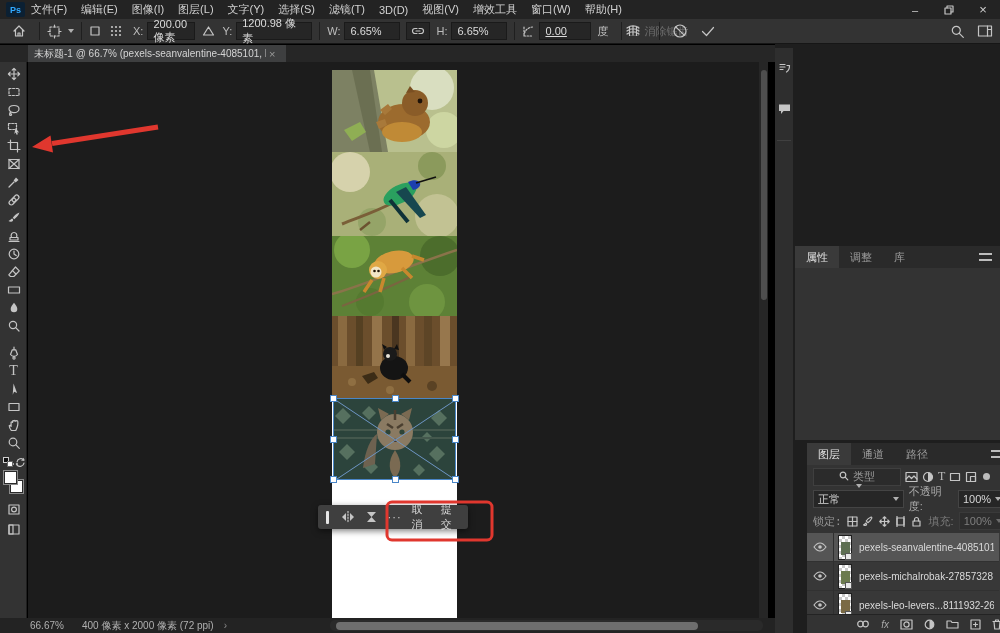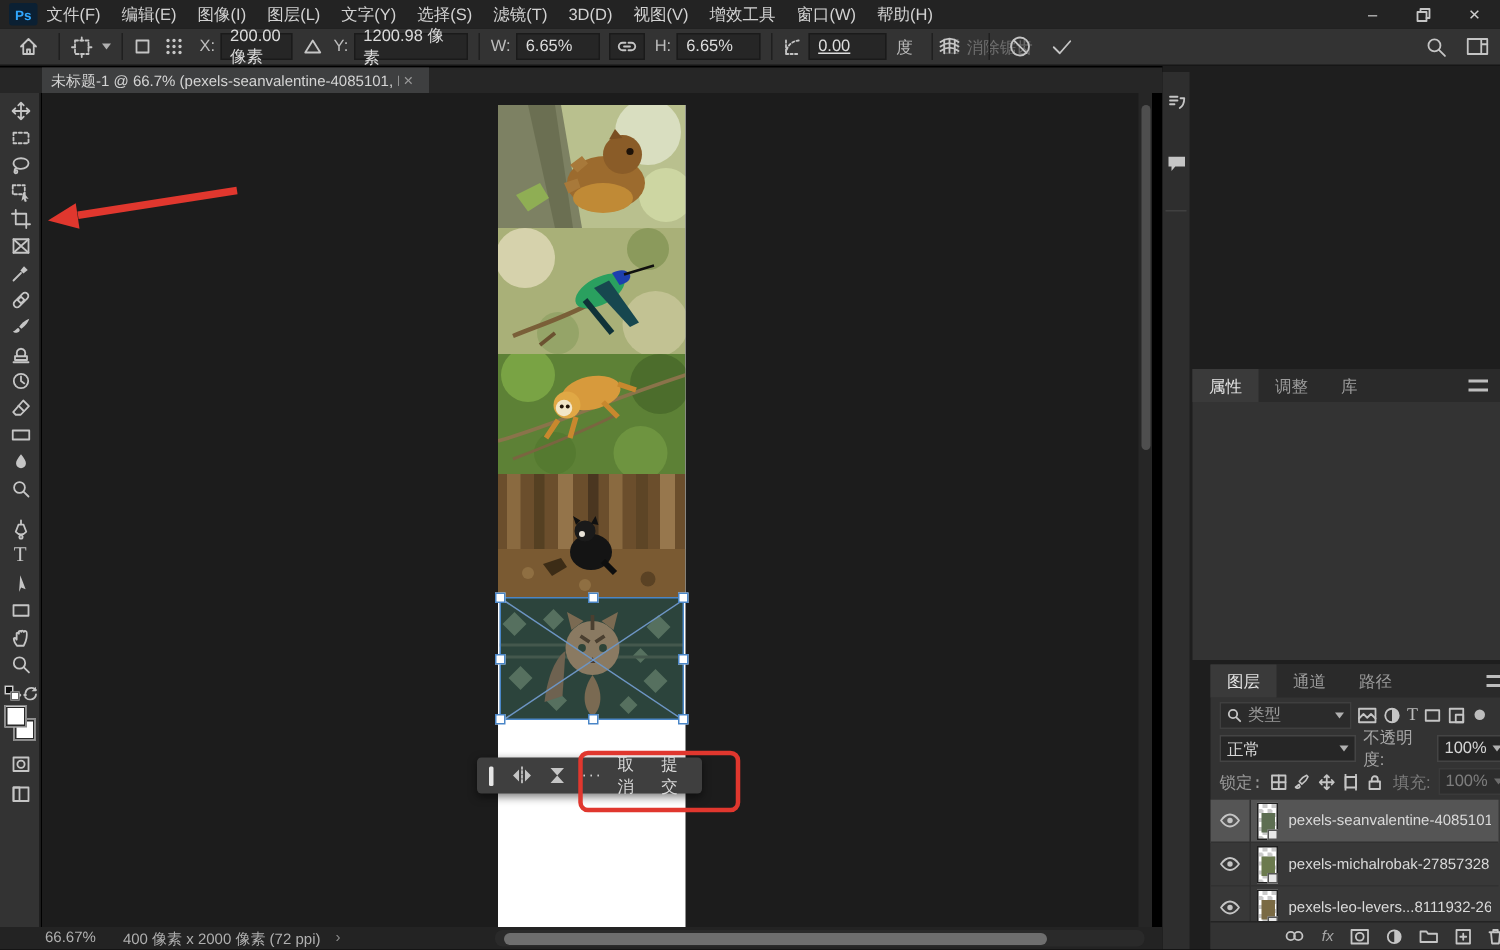--- a/index.html
+++ b/index.html
@@ -548,21 +548,21 @@
 
     <div class="panel" style="left:32px;top:399px;width:205px;height:190px;">
       <div class="ptabs">
         <div class="ptab active">图层</div>
         <div class="ptab">通道</div>
         <div class="ptab">路径</div>
         <span class="pmenu"></span>
       </div>
 
       <div class="row" style="height:23px;padding:0 6px;gap:4px;">
-        <div class="combo" style="width:88px;background:#2b2b2b;border-color:#3f3f3f;">
+        <div class="combo" style="width:88px;background:#2b2b2b;border-color:#3f3f3f;flex-direction:column;">
           <span class="row" style="gap:4px;">
             <span class="ico">
               <svg width="10" height="10" viewBox="0 0 10 10">
                   <circle cx="4" cy="4" r="2.8"></circle>
                   <path d="M6.2 6.2l2.6 2.6"></path>
                 </svg>
             </span>
             <span style="color:#9a9a9a;">类型</span>
           </span>
           <span class="chev"></span>

